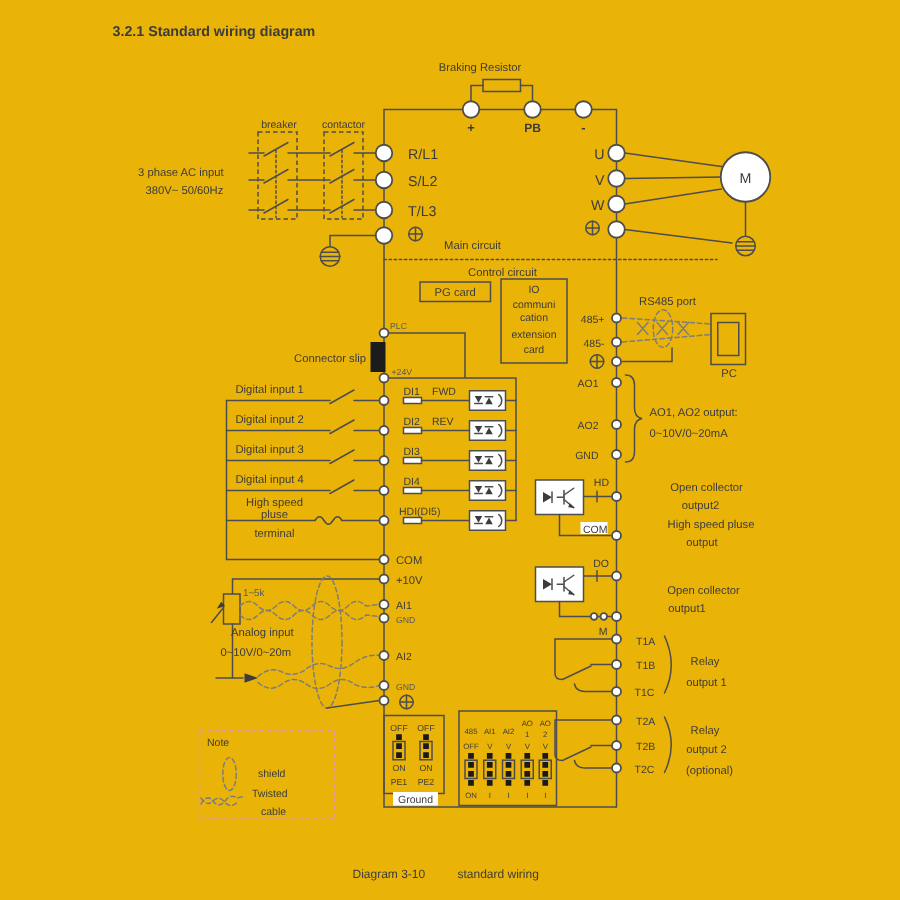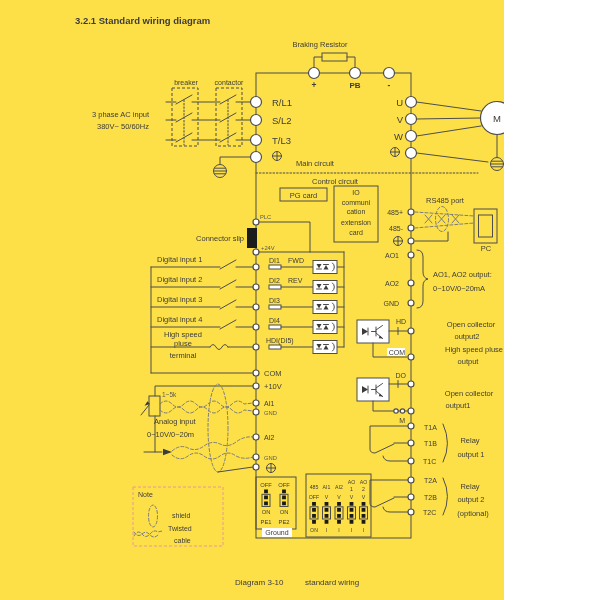--- a/index.html
+++ b/index.html
@@ -1,16 +1,16 @@
 <!DOCTYPE html>
 <html><head>
 <meta charset="utf-8">
 <style>
   html,body{margin:0;padding:0;background:#ffffff;}
-  #stage{width:504px;height:600px;position:relative;background:#fde047;overflow:hidden;}
+  #stage{width:600px;height:600px;position:relative;background:#eab308;overflow:hidden;}
   svg{font-family:"Liberation Sans",sans-serif;}
   text{fill:#3c3c3c;}
   .w{fill:none;stroke:#4d4d4d;stroke-width:1;stroke-linecap:round;}
   .bx{fill:none;stroke:#4d4d4d;stroke-width:1;}
   .wbx{fill:#fff;stroke:#4d4d4d;stroke-width:1;}
   .tc{fill:#fff;stroke:#4d4d4d;stroke-width:1.2;}
   .kd{fill:#3c3c3c;stroke:none;}
   .dsh{stroke-dasharray:3 2;}
   .dot{stroke-dasharray:1.6 1.8;}
   .gry{stroke:#7d7d7d;}

